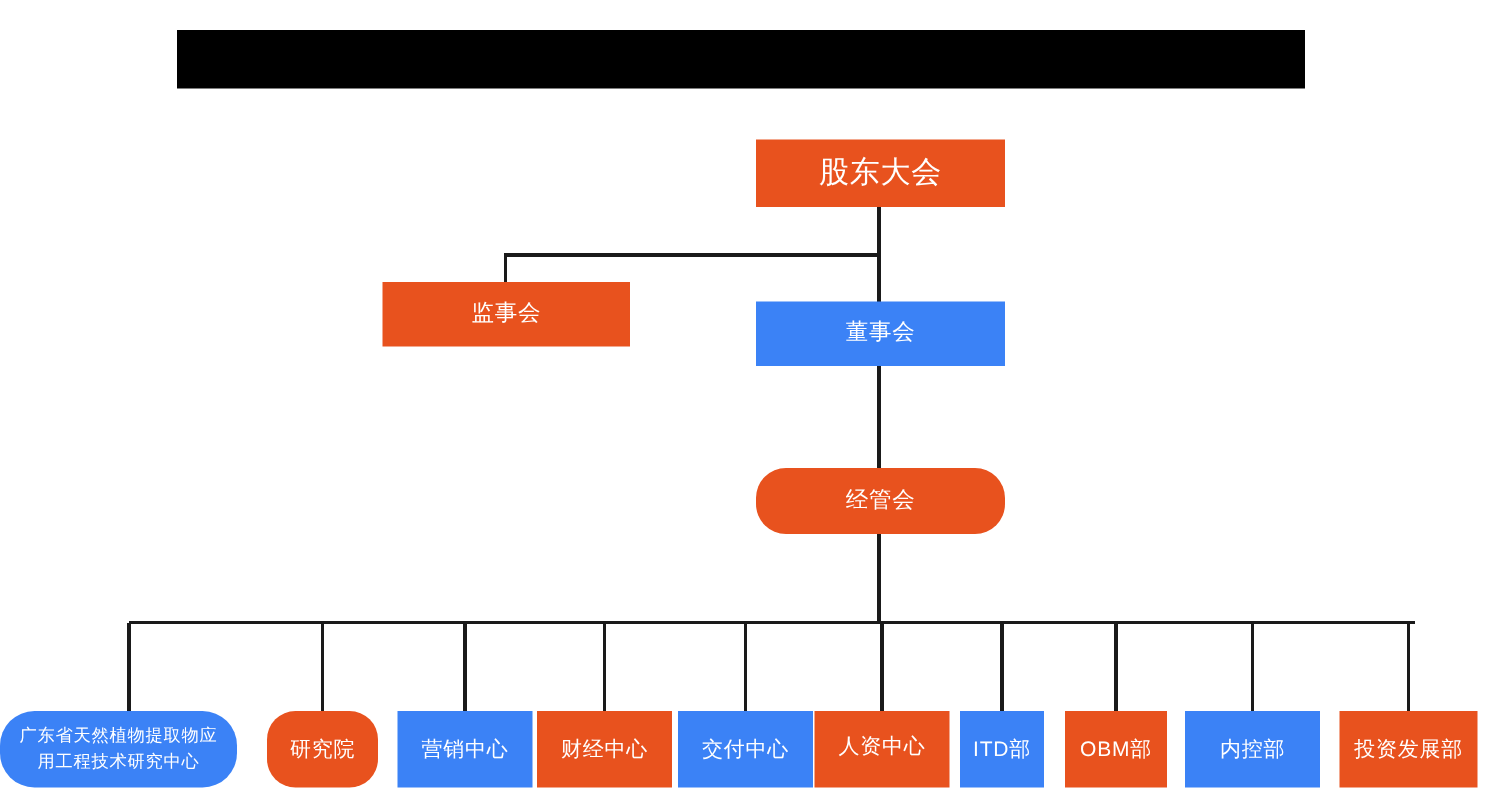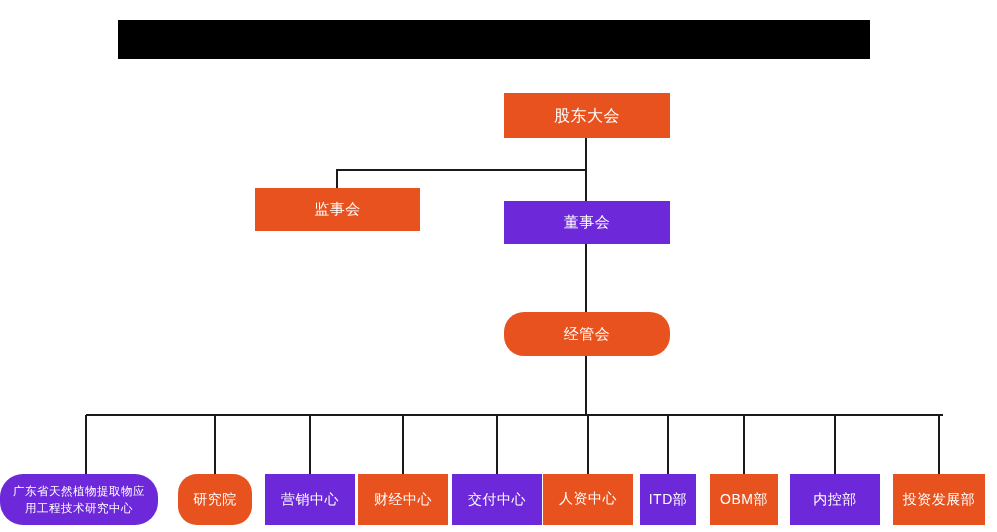--- a/index.html
+++ b/index.html
@@ -41,23 +41,23 @@
     display: flex;
     align-items: center;
     justify-content: center;
     text-align: center;
     color: #ffffff;
     line-height: 1.25;
     letter-spacing: 0.5px;
     -webkit-font-smoothing: antialiased;
   }
   .node-dark  { background: #E8521E; }
-  .node-light { background: #6d28d9; }
+  .node-light { background: #3b82f6; }
 
-  .node-top   { font-size: 16px; }
+  .node-top   { font-size: 20px; }
   .node-mid   { font-size: 15px; }
   .node-leaf  { font-size: 14px; }
   .node-leaf-small { font-size: 11.5px; line-height: 1.45; padding: 0 6px; }
 
   
   #node-shareholders { left: 504px; top: 93px;  width: 166px; height: 45px; }
   
   #node-supervisory  { left: 255px; top: 188px; width: 165px; height: 43px; }
   #node-board        { left: 504px; top: 201px; width: 166px; height: 43px; }
   

